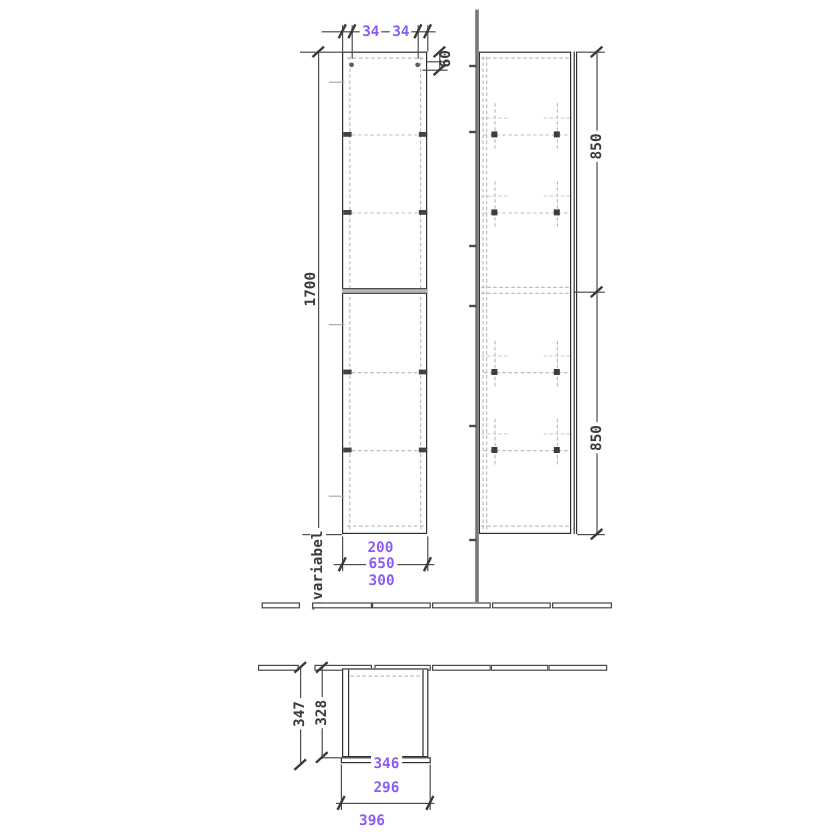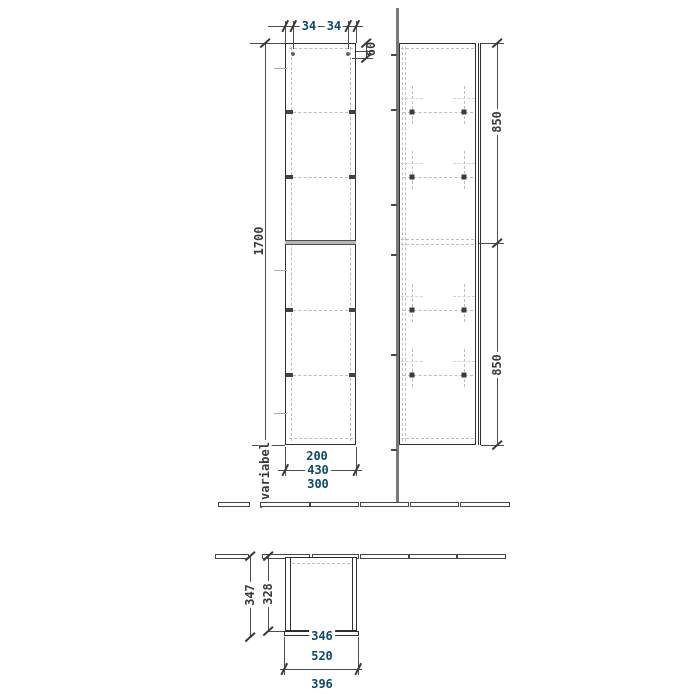--- a/index.html
+++ b/index.html
@@ -21,21 +21,21 @@
   .dot{width:4px;height:4px;border-radius:50%;background:#5f5f5f;transform:translate(-50%,-50%)}
   .sq{width:5px;height:5px;background:#3c3c3c;transform:translate(-50%,-50%)}
   .clip{width:7px;height:4px;background:#434343}
   .tile{height:3.5px;border:1.1px solid #464646;background:#fff}
   .wall{width:3px;background:#787878}
   .wtick{width:6px;height:2px;background:#4a4a4a}
   .hmark{height:1.2px;background:#ababab}
   .box{border:1.5px solid #2f2f2f;background:#fff;box-sizing:border-box}
   .box2{border:1.2px solid #2f2f2f;background:#fff;box-sizing:border-box}
   .divider{background:#b5b5b5;border-top:1.2px solid #4d4d4d;border-bottom:1.2px solid #4d4d4d;box-sizing:border-box}
-  .lbl{font-size:12px;line-height:1.05;color:#0c4a6e;background:#fff;padding:0 2px;
+  .lbl{font-size:12px;line-height:1.05;color:#8b5cf6;background:#fff;padding:0 2px;
        transform:translate(-50%,-50%);white-space:nowrap}
   .vlbl{font-size:12px;line-height:1.05;color:#3a3a3a;background:#fff;padding:0 2px;
        transform:translate(-50%,-50%) rotate(-90deg);white-space:nowrap}
   .nobg{background:transparent}
 </style>
 </head>
 <body>
 
 <div id="canvas">
 
@@ -106,21 +106,21 @@
     <i class="tkv" style="left:265px;top:503px"></i>
     <b class="vlbl nobg" style="left:259px;top:241px">1700</b>
     <b class="vlbl" style="left:265px;top:471px">variabel</b>
 
     <i class="dmv" style="left:285px;top:447px;height:29px"></i>
     <i class="dmv" style="left:355.5px;top:447px;height:29px"></i>
     <i class="dmh" style="left:278px;top:470px;width:84px"></i>
     <i class="tkh" style="left:285px;top:470px"></i>
     <i class="tkh" style="left:355.5px;top:470px"></i>
     <b class="lbl" style="left:317px;top:456px">200</b>
-    <b class="lbl" style="left:318px;top:470px">430</b>
+    <b class="lbl" style="left:318px;top:470px">650</b>
     <b class="lbl" style="left:318px;top:484px">300</b>
   </div>
 
   <div class="g">
     <i class="box" style="left:399px;top:43px;width:77px;height:402px"></i>
     <i class="v" style="left:477.5px;top:43px;height:402px"></i>
     <i class="v" style="left:480px;top:43px;height:402px"></i>
     <i class="dv" style="left:402px;top:47px;height:394px"></i>
     <i class="dv" style="left:405px;top:47px;height:394px"></i>
     <i class="dh" style="left:401px;top:48px;width:73px"></i>
@@ -207,18 +207,18 @@
     <i class="dmh" style="left:268px;top:631px;width:16px"></i>
     <i class="tkv" style="left:268px;top:555.5px"></i>
     <i class="tkv" style="left:268px;top:631px"></i>
     <b class="vlbl" style="left:268px;top:594px">328</b>
 
     <i class="dmv" style="left:284px;top:637px;height:38px"></i>
     <i class="dmv" style="left:357.5px;top:637px;height:38px"></i>
     <i class="dmh" style="left:280px;top:669px;width:82px"></i>
     <i class="tkh" style="left:284px;top:669px"></i>
     <i class="tkh" style="left:357.5px;top:669px"></i>
-    <b class="lbl" style="left:322px;top:656px">520</b>
+    <b class="lbl" style="left:322px;top:656px">296</b>
     <b class="lbl" style="left:322px;top:636px">346</b>
-    <b class="lbl" style="left:322px;top:684px">396</b>
+    <b class="lbl" style="left:310px;top:684px">396</b>
   </div>
 
 </div>
 
 </body></html>

